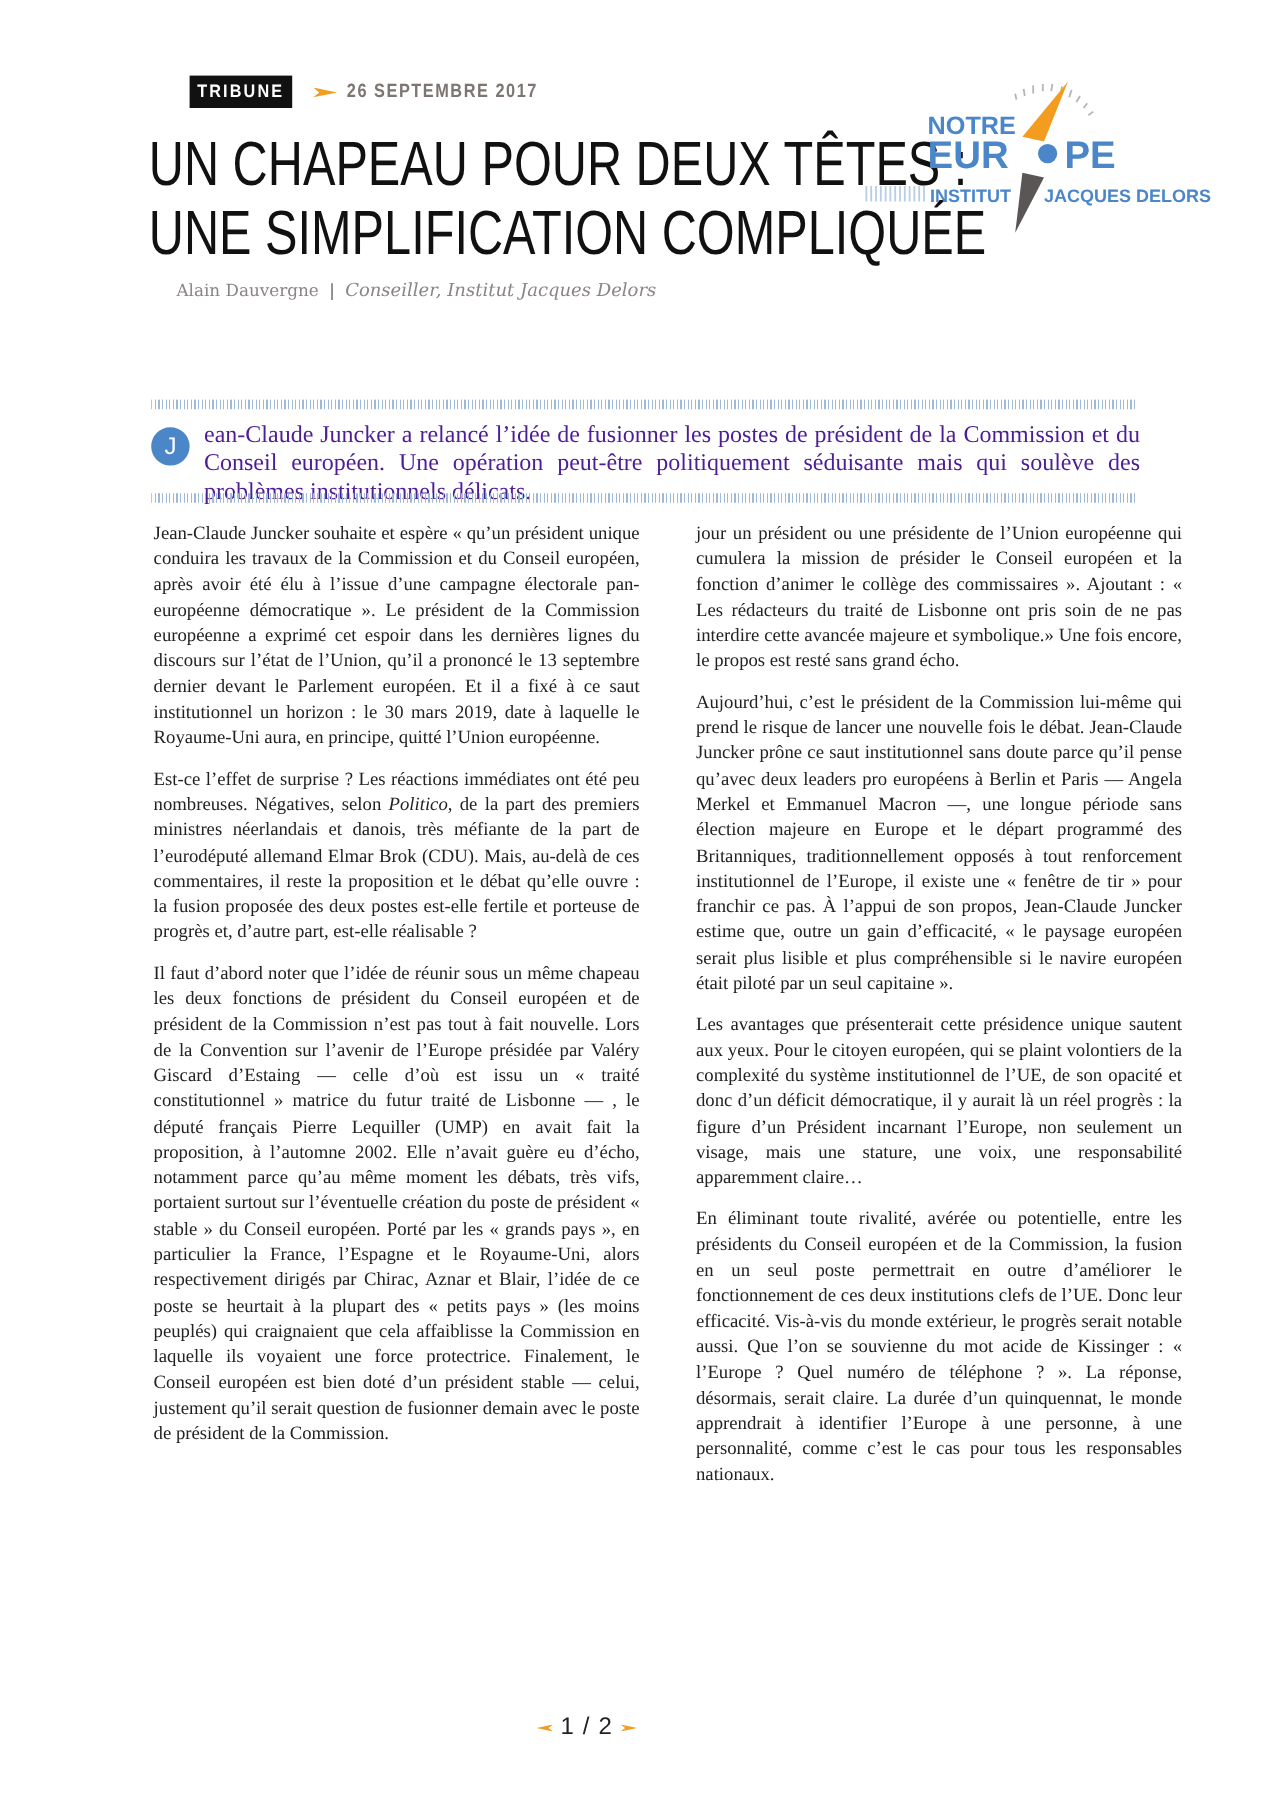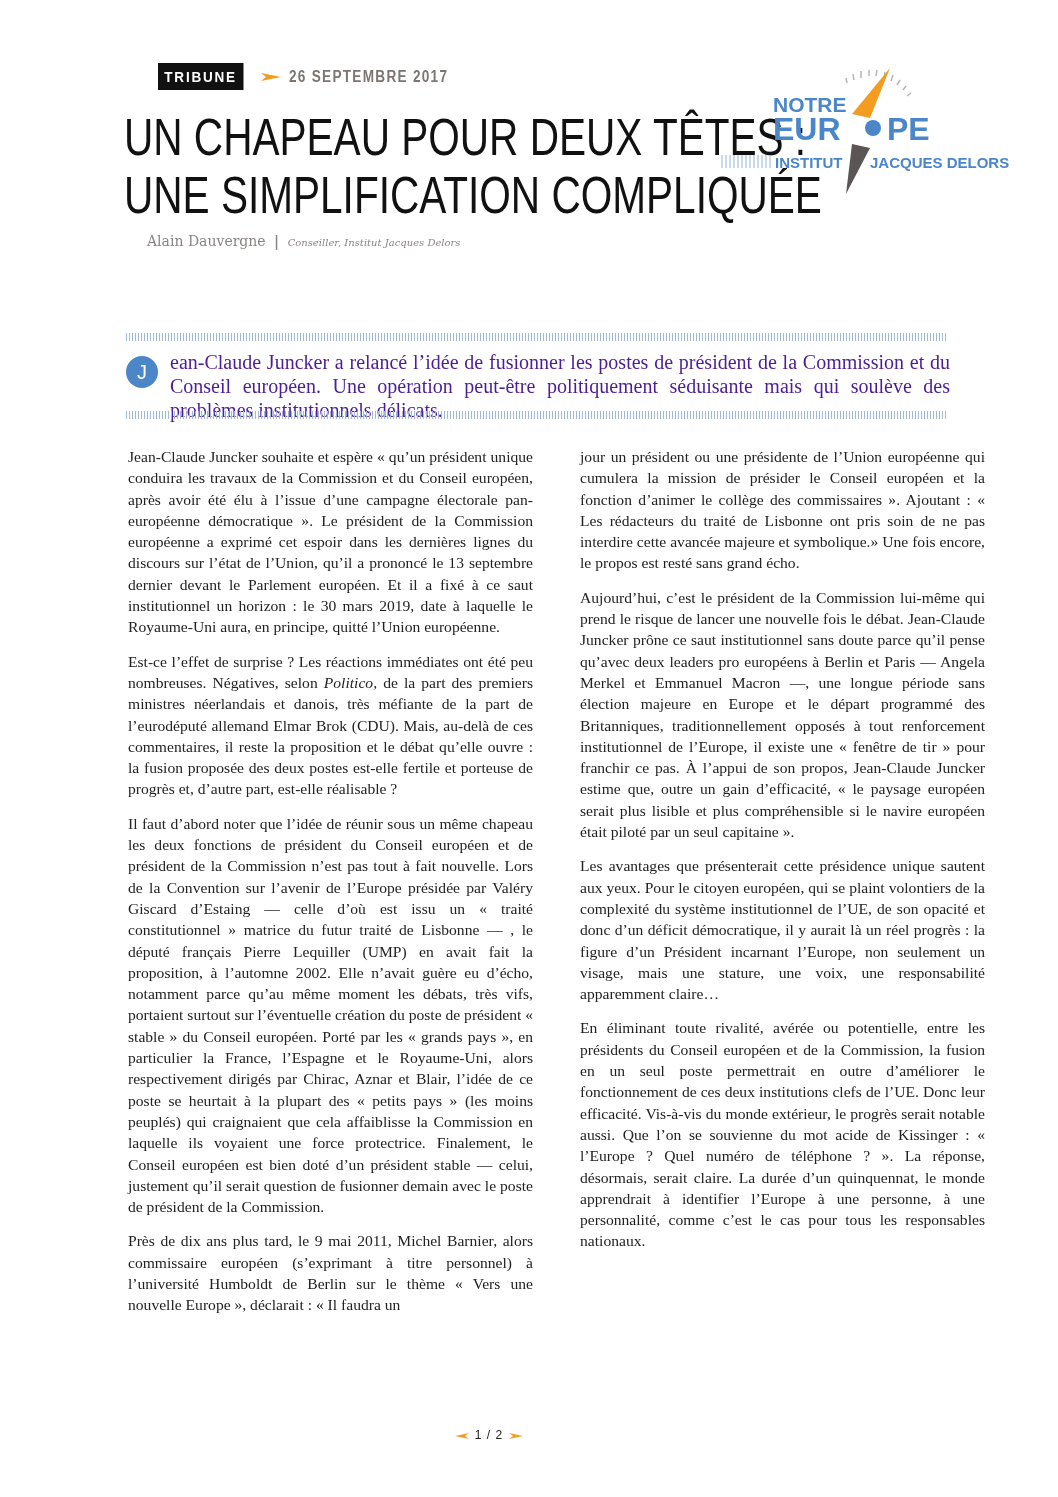--- a/index.html
+++ b/index.html
@@ -8,40 +8,40 @@
   .header-row { position: absolute; left: 126px; top: 63px; height: 27px; display: flex; align-items: center; margin-left: 32px; }
   .tag { background: #111; color: #fff; font-family: "Liberation Sans", sans-serif; font-weight: bold; font-size: 15px; letter-spacing: 2px; padding: 4px 7px; height: 19px; line-height: 19px; transform: scaleX(0.9); transform-origin: left center; }
   .arrow { width: 20px; height: 8px; margin-left: 8px; margin-right: 8px; }
   .date { font-family: "Liberation Sans", sans-serif; font-weight: bold; font-size: 16px; letter-spacing: 1.5px; color: #7c7572; transform: scaleX(0.85); transform-origin: left center; white-space: nowrap; }
 
   .title { position: absolute; left: 124px; top: 108px; margin: 0; font-family: "Liberation Sans", sans-serif; font-weight: normal; font-size: 52px; line-height: 58px; color: #111; transform: scaleX(0.78); transform-origin: left top; white-space: nowrap; letter-spacing: 0px; }
 
   .author { position: absolute; left: 127px; top: 233px; font-family: "DejaVu Serif", serif; font-size: 14px; color: #8a8483; white-space: nowrap; }
   .author .name { font-weight: normal; margin-left: 20px; }
   .author .sep { font-weight: bold; margin: 0 4px; color: #8a8483; }
-  .author .role { font-style: italic; font-size: 10px; }
+  .author .role { font-style: italic; font-size: 15px; }
 
   .logo { position: absolute; left: 720px; top: 56px; width: 300px; height: 140px; }
 
   .ticks { position: absolute; left: 126px; width: 820px; height: 8px;
     background: repeating-linear-gradient(90deg, #9fb9d9 0 1px, transparent 1px 3px); }
   .ticks.top { top: 333px; }
   .ticks.bottom { top: 411px; }
 
   .lead { position: absolute; left: 126px; top: 350px; width: 820px; height: 50px; }
   .dropcap { position: absolute; left: 0; top: 6px; width: 32px; height: 32px; border-radius: 50%; background: #4a86c8; color: #fff; font-family: "Liberation Sans", sans-serif; font-size: 20px; line-height: 32px; text-align: center; }
   .lead-text { position: absolute; left: 44px; top: 0; width: 780px; font-family: "Liberation Serif", serif; font-size: 20px; line-height: 24px; color: #4c1d95; text-align: justify; text-align-last: left; }
 
-  .col { position: absolute; top: 446px; width: 405px; font-family: "Liberation Serif", serif; font-size: 15.6px; line-height: 21.3px; color: #222; text-align: justify; hyphens: manual; }
+  .col { position: absolute; top: 434px; width: 405px; font-family: "Liberation Serif", serif; font-size: 15.6px; line-height: 21.3px; color: #222; text-align: justify; hyphens: manual; }
   .col.left { left: 128px; }
   .col.right { left: 541px; margin-left: 39px; }
   .col p { margin: 0 0 13px 0; }
   .col em { }
 
-  .pager { position: absolute; top: 1428px; left: 0; width: 978px; text-align: center; font-family: "Liberation Sans", sans-serif; font-size: 12px; color: #222; letter-spacing: 1px; }
+  .pager { position: absolute; top: 1428px; left: 0; width: 978px; text-align: center; font-family: "Liberation Sans", sans-serif; font-size: 20px; color: #222; letter-spacing: 1px; }
   .pager .sarrow { display: inline-block; width: 14px; height: 6px; vertical-align: middle; margin: 0 6px; }
 </style>
 </head>
 <body>
 
 <div class="header-row">
   <div class="tag">TRIBUNE</div>
   <svg class="arrow" viewBox="0 0 20 8">
     <polygon points="0,0 20,4 0,8 5,4" fill="#f39c1f"></polygon>
   </svg>
@@ -107,21 +107,20 @@
 <div class="lead">
   <div class="dropcap">J</div>
   <div class="lead-text">ean-Claude Juncker a relancé l’idée de fusionner les postes de président de la Commission et du Conseil européen. Une opération peut-être politiquement séduisante mais qui soulève des problèmes institutionnels délicats.</div>
 </div>
 <div class="ticks bottom"></div>
 
 <div class="col left">
   <p>Jean-Claude Juncker souhaite et espère « qu’un président unique conduira les travaux de la Commission et du Conseil européen, après avoir été élu à l’issue d’une campagne électorale pan-européenne démocratique ». Le président de la Commission européenne a exprimé cet espoir dans les dernières lignes du discours sur l’état de l’Union, qu’il a prononcé le 13 septembre dernier devant le Parlement européen. Et il a fixé à ce saut institutionnel un horizon : le 30 mars 2019, date à laquelle le Royaume-Uni aura, en principe, quitté l’Union européenne.</p>
   <p><span>Est-ce l’effet de surprise ? Les réactions immédiates ont été peu nombreuses. Négatives, selon </span><em>Politico,</em><span> de la part des premiers ministres néerlandais et danois, très méfiante de la part de l’eurodéputé allemand Elmar Brok (CDU). Mais, au-delà de ces commentaires, il reste la proposition et le débat qu’elle ouvre : la fusion proposée des deux postes est-elle fertile et porteuse de progrès et, d’autre part, est-elle réalisable ?</span></p>
   <p>Il faut d’abord noter que l’idée de réunir sous un même chapeau les deux fonctions de président du Conseil européen et de président de la Commission n’est pas tout à fait nouvelle. Lors de la Convention sur l’avenir de l’Europe présidée par Valéry Giscard d’Estaing — celle d’où est issu un « traité constitutionnel » matrice du futur traité de Lisbonne — , le député français Pierre Lequiller (UMP) en avait fait la proposition, à l’automne 2002. Elle n’avait guère eu d’écho, notamment parce qu’au même moment les débats, très vifs, portaient surtout sur l’éventuelle création du poste de président « stable » du Conseil européen. Porté par les « grands pays », en particulier la France, l’Espagne et le Royaume-Uni, alors respectivement dirigés par Chirac, Aznar et Blair, l’idée de ce poste se heurtait à la plupart des « petits pays » (les moins peuplés) qui craignaient que cela affaiblisse la Commission en laquelle ils voyaient une force protectrice. Finalement, le Conseil européen est bien doté d’un président stable — celui, justement qu’il serait question de fusionner demain avec le poste de président de la Commission.</p>
-  <p>Près de dix ans plus tard, le 9 mai 2011, Michel Barnier, alors commissaire européen (s’exprimant à titre personnel) à l’université Humboldt de Berlin sur le thème « Vers une nouvelle Europe », déclarait : «  Il faudra un</p>
 </div>
 
 <div class="col right">
   <p>jour un président ou une présidente de l’Union européenne qui cumulera la mission de présider le Conseil européen et la fonction d’animer le collège des commissaires ». Ajoutant : « Les rédacteurs du traité de Lisbonne ont pris soin de ne pas interdire cette avancée majeure et symbolique.» Une fois encore, le propos est resté sans grand écho.</p>
   <p>Aujourd’hui, c’est le président de la Commission lui-même qui prend le risque de lancer une nouvelle fois le débat. Jean-Claude Juncker prône ce saut institutionnel sans doute parce qu’il pense qu’avec deux leaders pro européens à Berlin et Paris — Angela Merkel et Emmanuel Macron —, une longue période sans élection majeure en Europe et le départ programmé des Britanniques, traditionnellement opposés à tout renforcement institutionnel de l’Europe, il existe une « fenêtre de tir » pour franchir ce pas. À l’appui de son propos, Jean-Claude Juncker estime que, outre un gain d’efficacité, « le paysage européen serait plus lisible et plus compréhensible si le navire européen était piloté par un seul capitaine ».</p>
   <p>Les avantages que présenterait cette présidence unique sautent aux yeux. Pour le citoyen européen, qui se plaint volontiers de la complexité du système institutionnel de l’UE, de son opacité et donc d’un déficit démocratique, il y aurait là un réel progrès : la figure d’un Président incarnant l’Europe, non seulement un visage, mais une stature, une voix, une responsabilité apparemment claire…</p>
   <p>En éliminant toute rivalité, avérée ou potentielle, entre les présidents du Conseil européen et de la Commission, la fusion en un seul poste permettrait en outre d’améliorer le fonctionnement de ces deux institutions clefs de l’UE. Donc leur efficacité. Vis-à-vis du monde extérieur, le progrès serait notable aussi. Que l’on se souvienne du mot acide de Kissinger : « l’Europe ? Quel numéro de téléphone ? ». La réponse, désormais, serait claire. La durée d’un quinquennat, le monde apprendrait à identifier l’Europe à une personne, à une personnalité, comme c’est le cas pour tous les responsables nationaux.</p>
 </div>
 
 <div class="pager">

